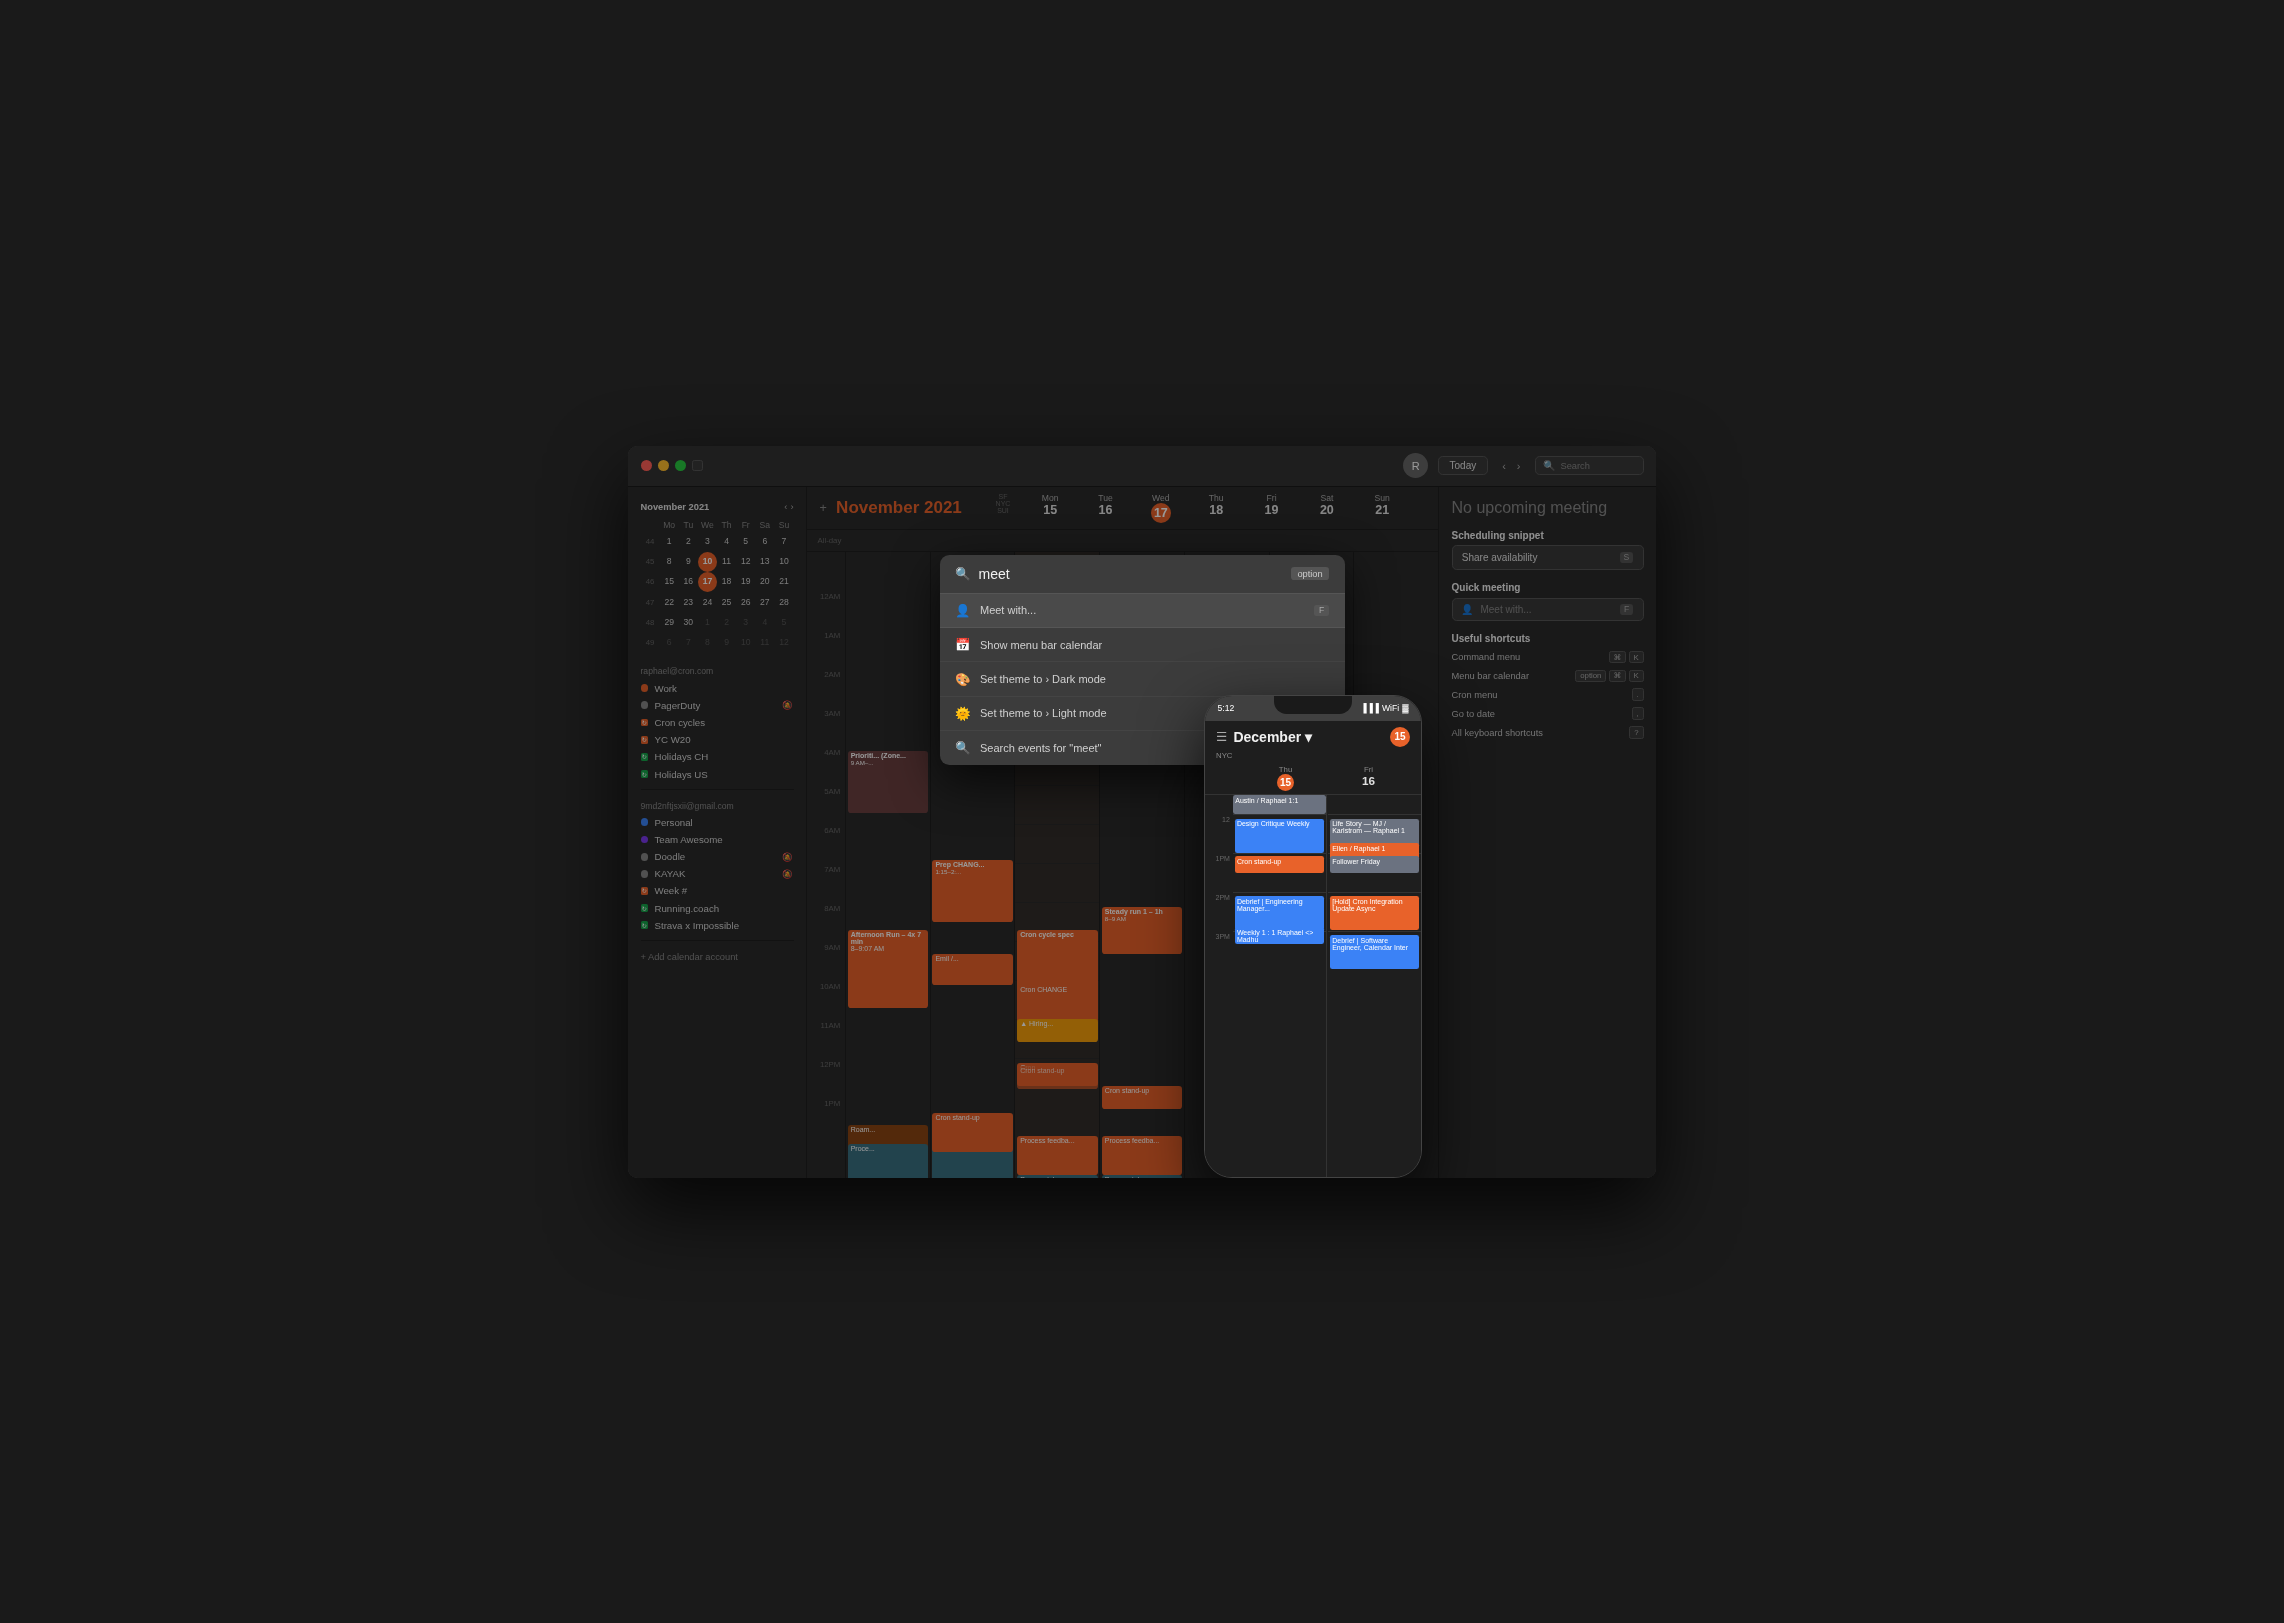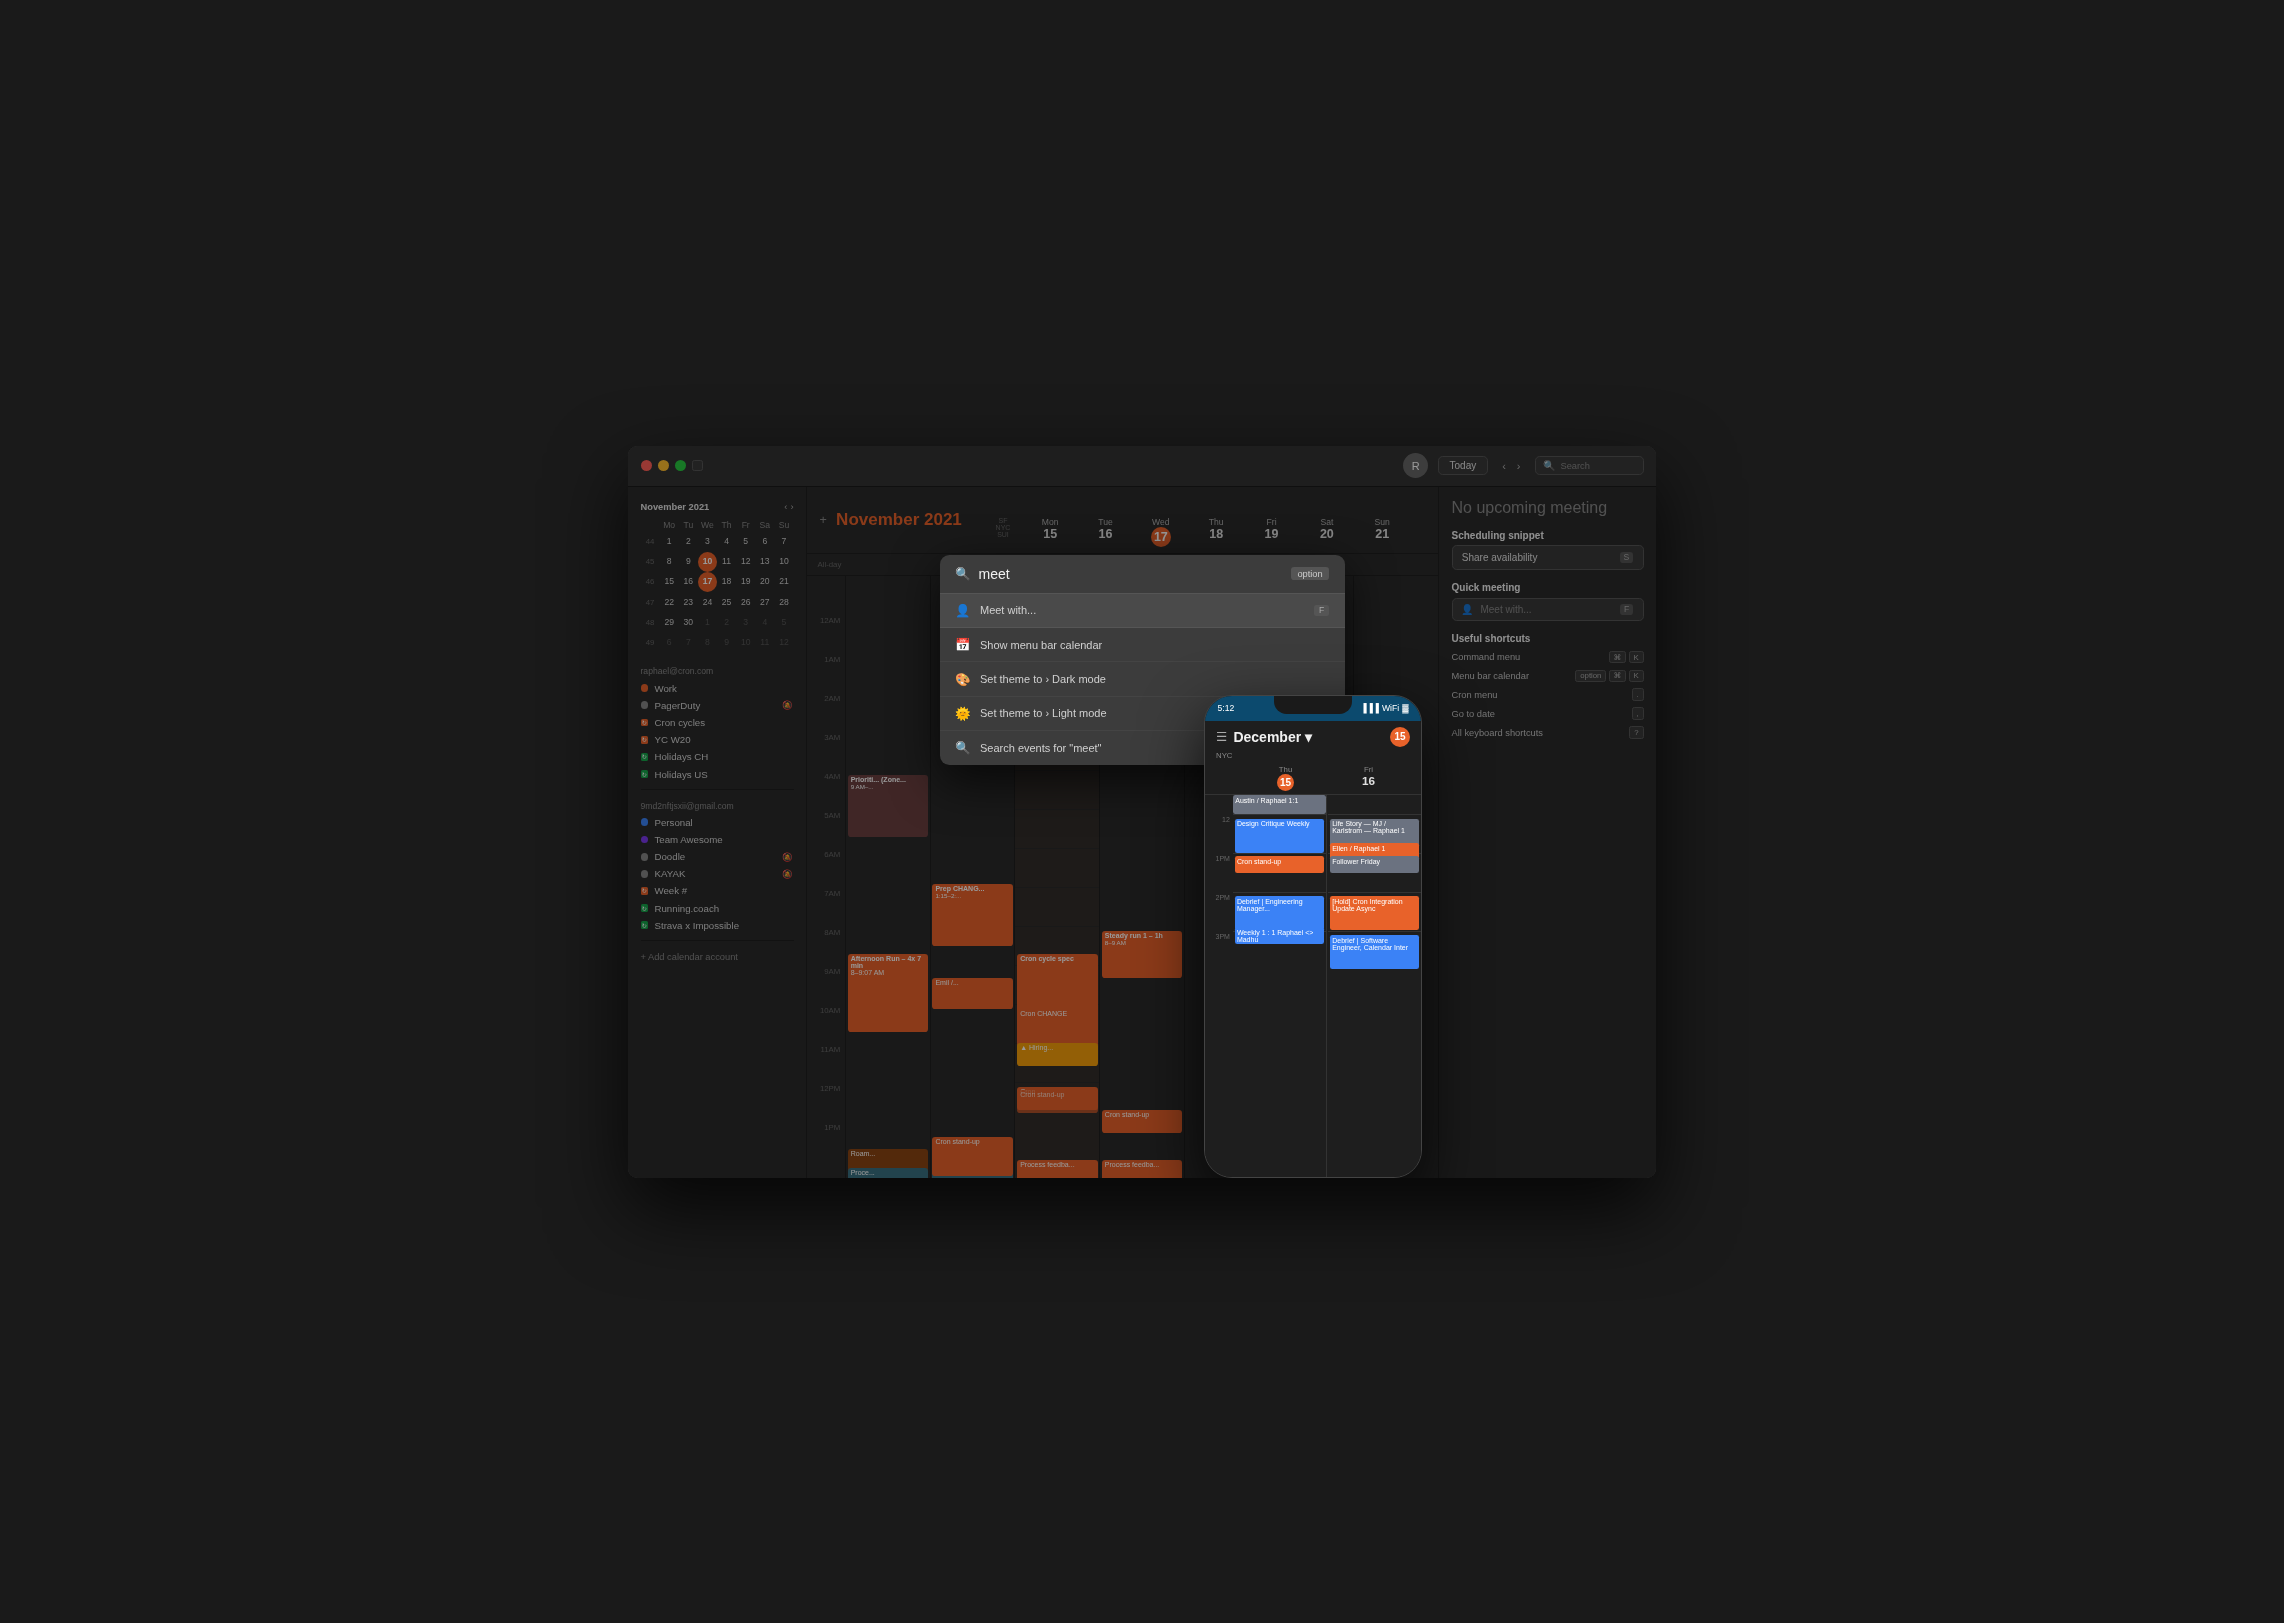--- a/index.html
+++ b/index.html
@@ -243,21 +243,21 @@
       width: 218px;
       height: 483px;
       background: #1a1a1a;
       border-radius: 28px;
       border: 1.6px solid #444;
       overflow: hidden;
       box-shadow: 0 23.4px 62px rgba(0,0,0,0.8);
     }
     .phone-status-bar {
       height: 25px;
-      background: #0c4a6e;
+      background: #404040;
       display: flex;
       align-items: center;
       justify-content: space-between;
       padding: 0 12.5px;
       font-size: 8.6px;
       color: #fff;
       flex-shrink: 0;
     }
     .phone-status-right { display: flex; gap: 3.1px; align-items: center; font-size: 8.6px; }
     .phone-content {
@@ -543,21 +543,21 @@
     </div>
 
     <div class="cal-main">
 
       <div class="cal-header">
         <button style="background:none;border:none;color:#888;font-size:12.5px;cursor:pointer;">+</button>
         <span class="cal-title">
           <span>November</span>&nbsp;<span>2021</span>
         </span>
 
-        <div style="display:flex;flex:1;margin-left:6.2px;margin-top:24px;">
+        <div style="display:flex;flex:1;margin-left:6.2px;">
           <div style="width:39px;font-size:7px;color:#666;text-align:center;">
             <div>SF</div>
             <div>NYC</div>
             <div>SUI</div>
           </div>
           <div style="display:flex;flex:1;">
             <div style="flex:1;text-align:center;font-size:8.6px;color:#aaa;">
               <div>Mon</div>
                 <div style="font-size:12.5px;color:#e0e0e0;font-weight:600;">15</div>
             </div>

